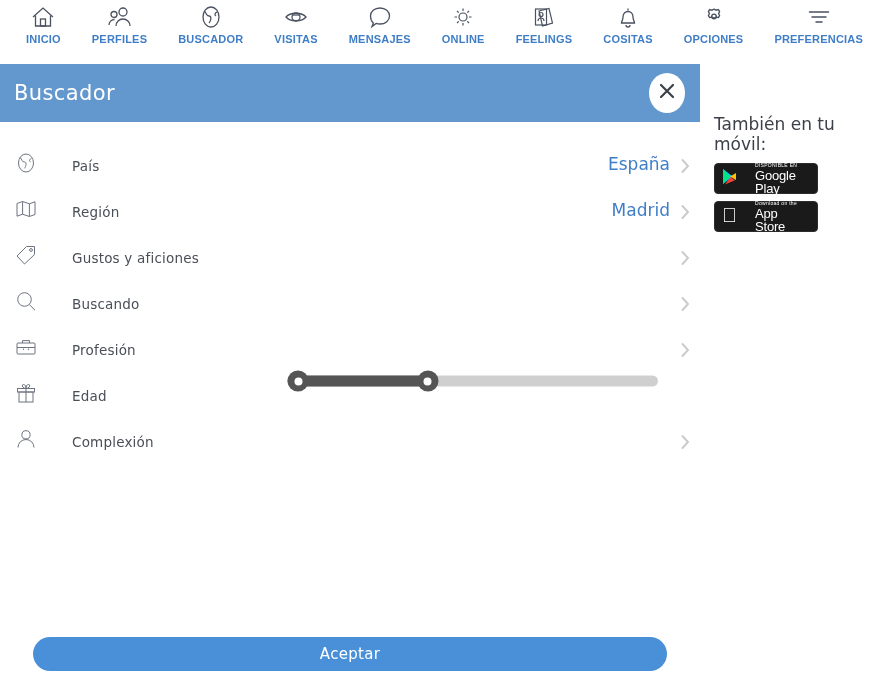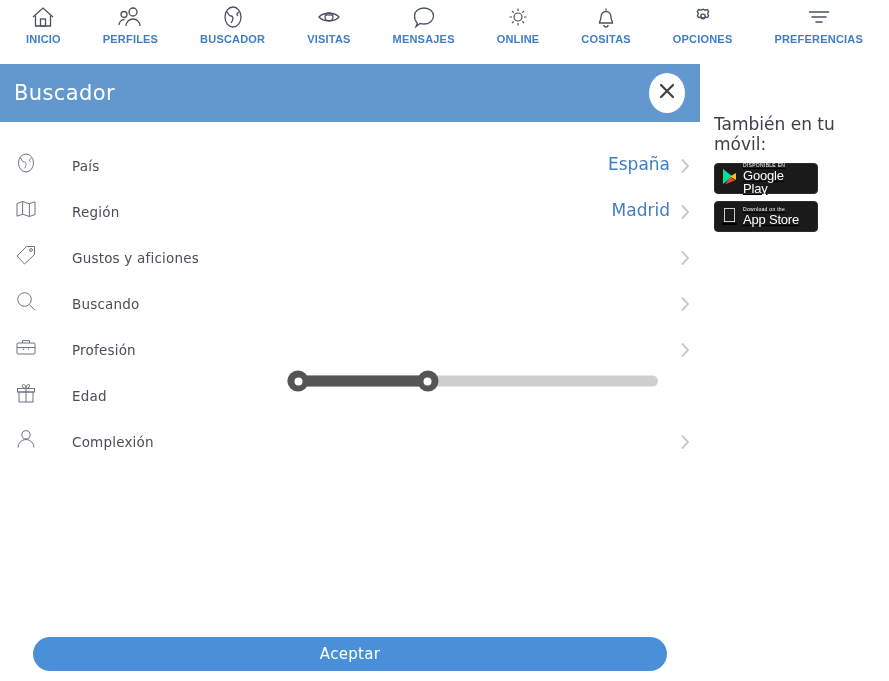--- a/index.html
+++ b/index.html
@@ -119,23 +119,22 @@
     width: 189px; height: 617px; background: #ffffff;
     padding: 50px 0 0 14px;
   }
   #sidebar-title {
     color: #3c4149; font-size: 17px; margin-bottom: 9px;
     font-family: "DejaVu Sans", sans-serif;
   }
   .store-badge {
     width: 104px; height: 31px; border-radius: 4px;
     background: #1a1a1a; margin-bottom: 7px; cursor: pointer;
-    display: flex; align-items: center; padding: 0 7px; gap: 6px;
+    display: flex; align-items: center; padding: 0 7px; gap: 18px;
     border: 1px solid #2c2c2c;
-    text-decoration: underline;
   }
   .badge-text { display: flex; flex-direction: column; line-height: 1; }
   .badge-small {
     color: #ffffff; font-size: 5px; letter-spacing: .3px;
     font-family: "Liberation Sans", sans-serif; margin-bottom: 1px;
   }
   .badge-big {
     color: #ffffff; font-size: 13px; letter-spacing: -.2px;
     font-family: "Liberation Sans", sans-serif;
   }
@@ -204,20 +203,31 @@
     <span class="nav-icon">
       <svg width="26" height="24" viewBox="0 0 26 24" fill="none" stroke="#4a5160" stroke-width="1.2">
         <circle cx="13" cy="12" r="4"></circle>
         <path d="M13 3.5 V6 M13 18 V20.5 M4.5 12 H7 M19 12 H21.5
                  M7 6 L8.7 7.7 M17.3 16.3 L19 18 M19 6 L17.3 7.7 M8.7 16.3 L7 18"></path>
       </svg>
     </span>
     <span class="nav-label">ONLINE</span>
   </div>
 
+  <div class="nav-item">
+    <span class="nav-icon">
+      <svg width="26" height="24" viewBox="0 0 26 24" fill="none" stroke="#4a5160" stroke-width="1.2">
+        <path d="M8 6 L18 3.5 L21.5 18 L11.5 21z"></path>
+        <rect x="4.5" y="4" width="11" height="16"></rect>
+        <circle cx="10" cy="9.5" r="2"></circle>
+          <path d="M7 16 a3 3 0 0 1 6 0"></path>
+      </svg>
+    </span>
+    <span class="nav-label">FEELINGS</span>
+  </div>
 
   <div class="nav-item">
     <span class="nav-icon">
       <svg width="26" height="24" viewBox="0 0 26 24" fill="none" stroke="#4a5160" stroke-width="1.3">
         <path d="M13 3.5 V5.5"></path>
         <path d="M6.5 18 c0-2 1.5-2.5 1.5-6 c0-3.3 2.2-5.5 5-5.5 c2.8 0 5 2.2 5 5.5 c0 3.5 1.5 4 1.5 6z"></path>
         <path d="M11 20 a2 2 0 0 0 4 0"></path>
       </svg>
     </span>
     <span class="nav-label">COSITAS</span>

